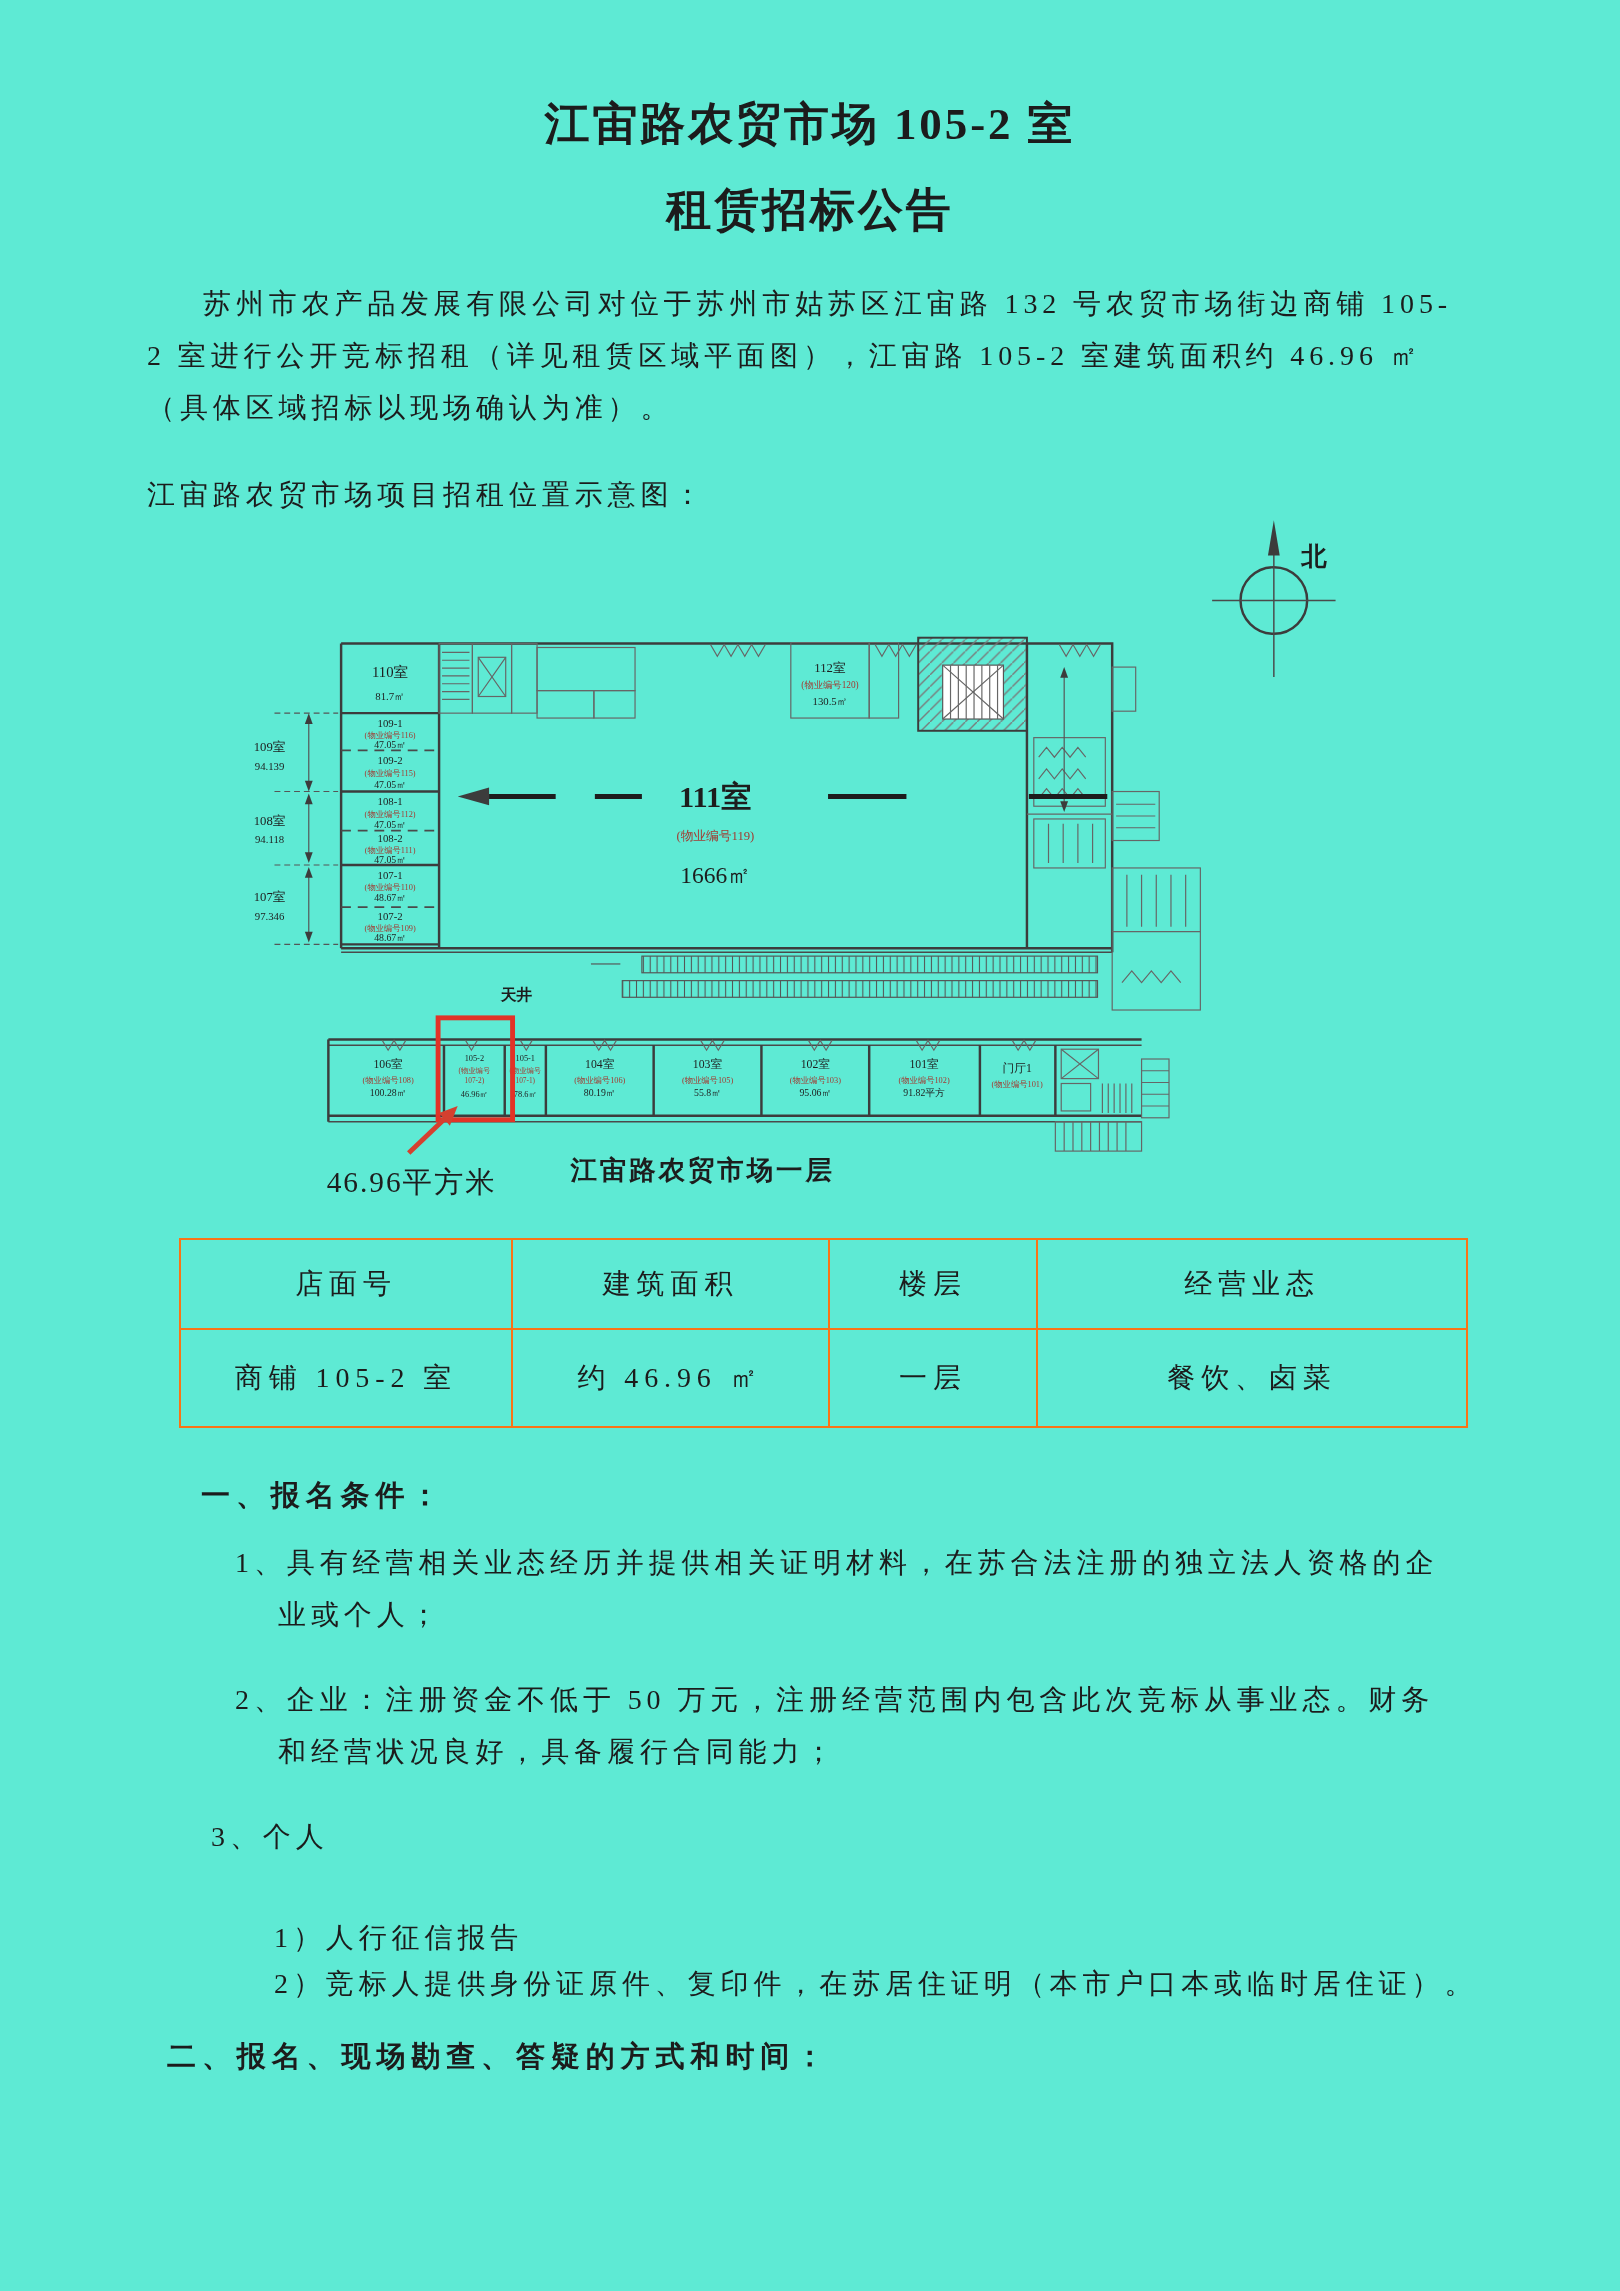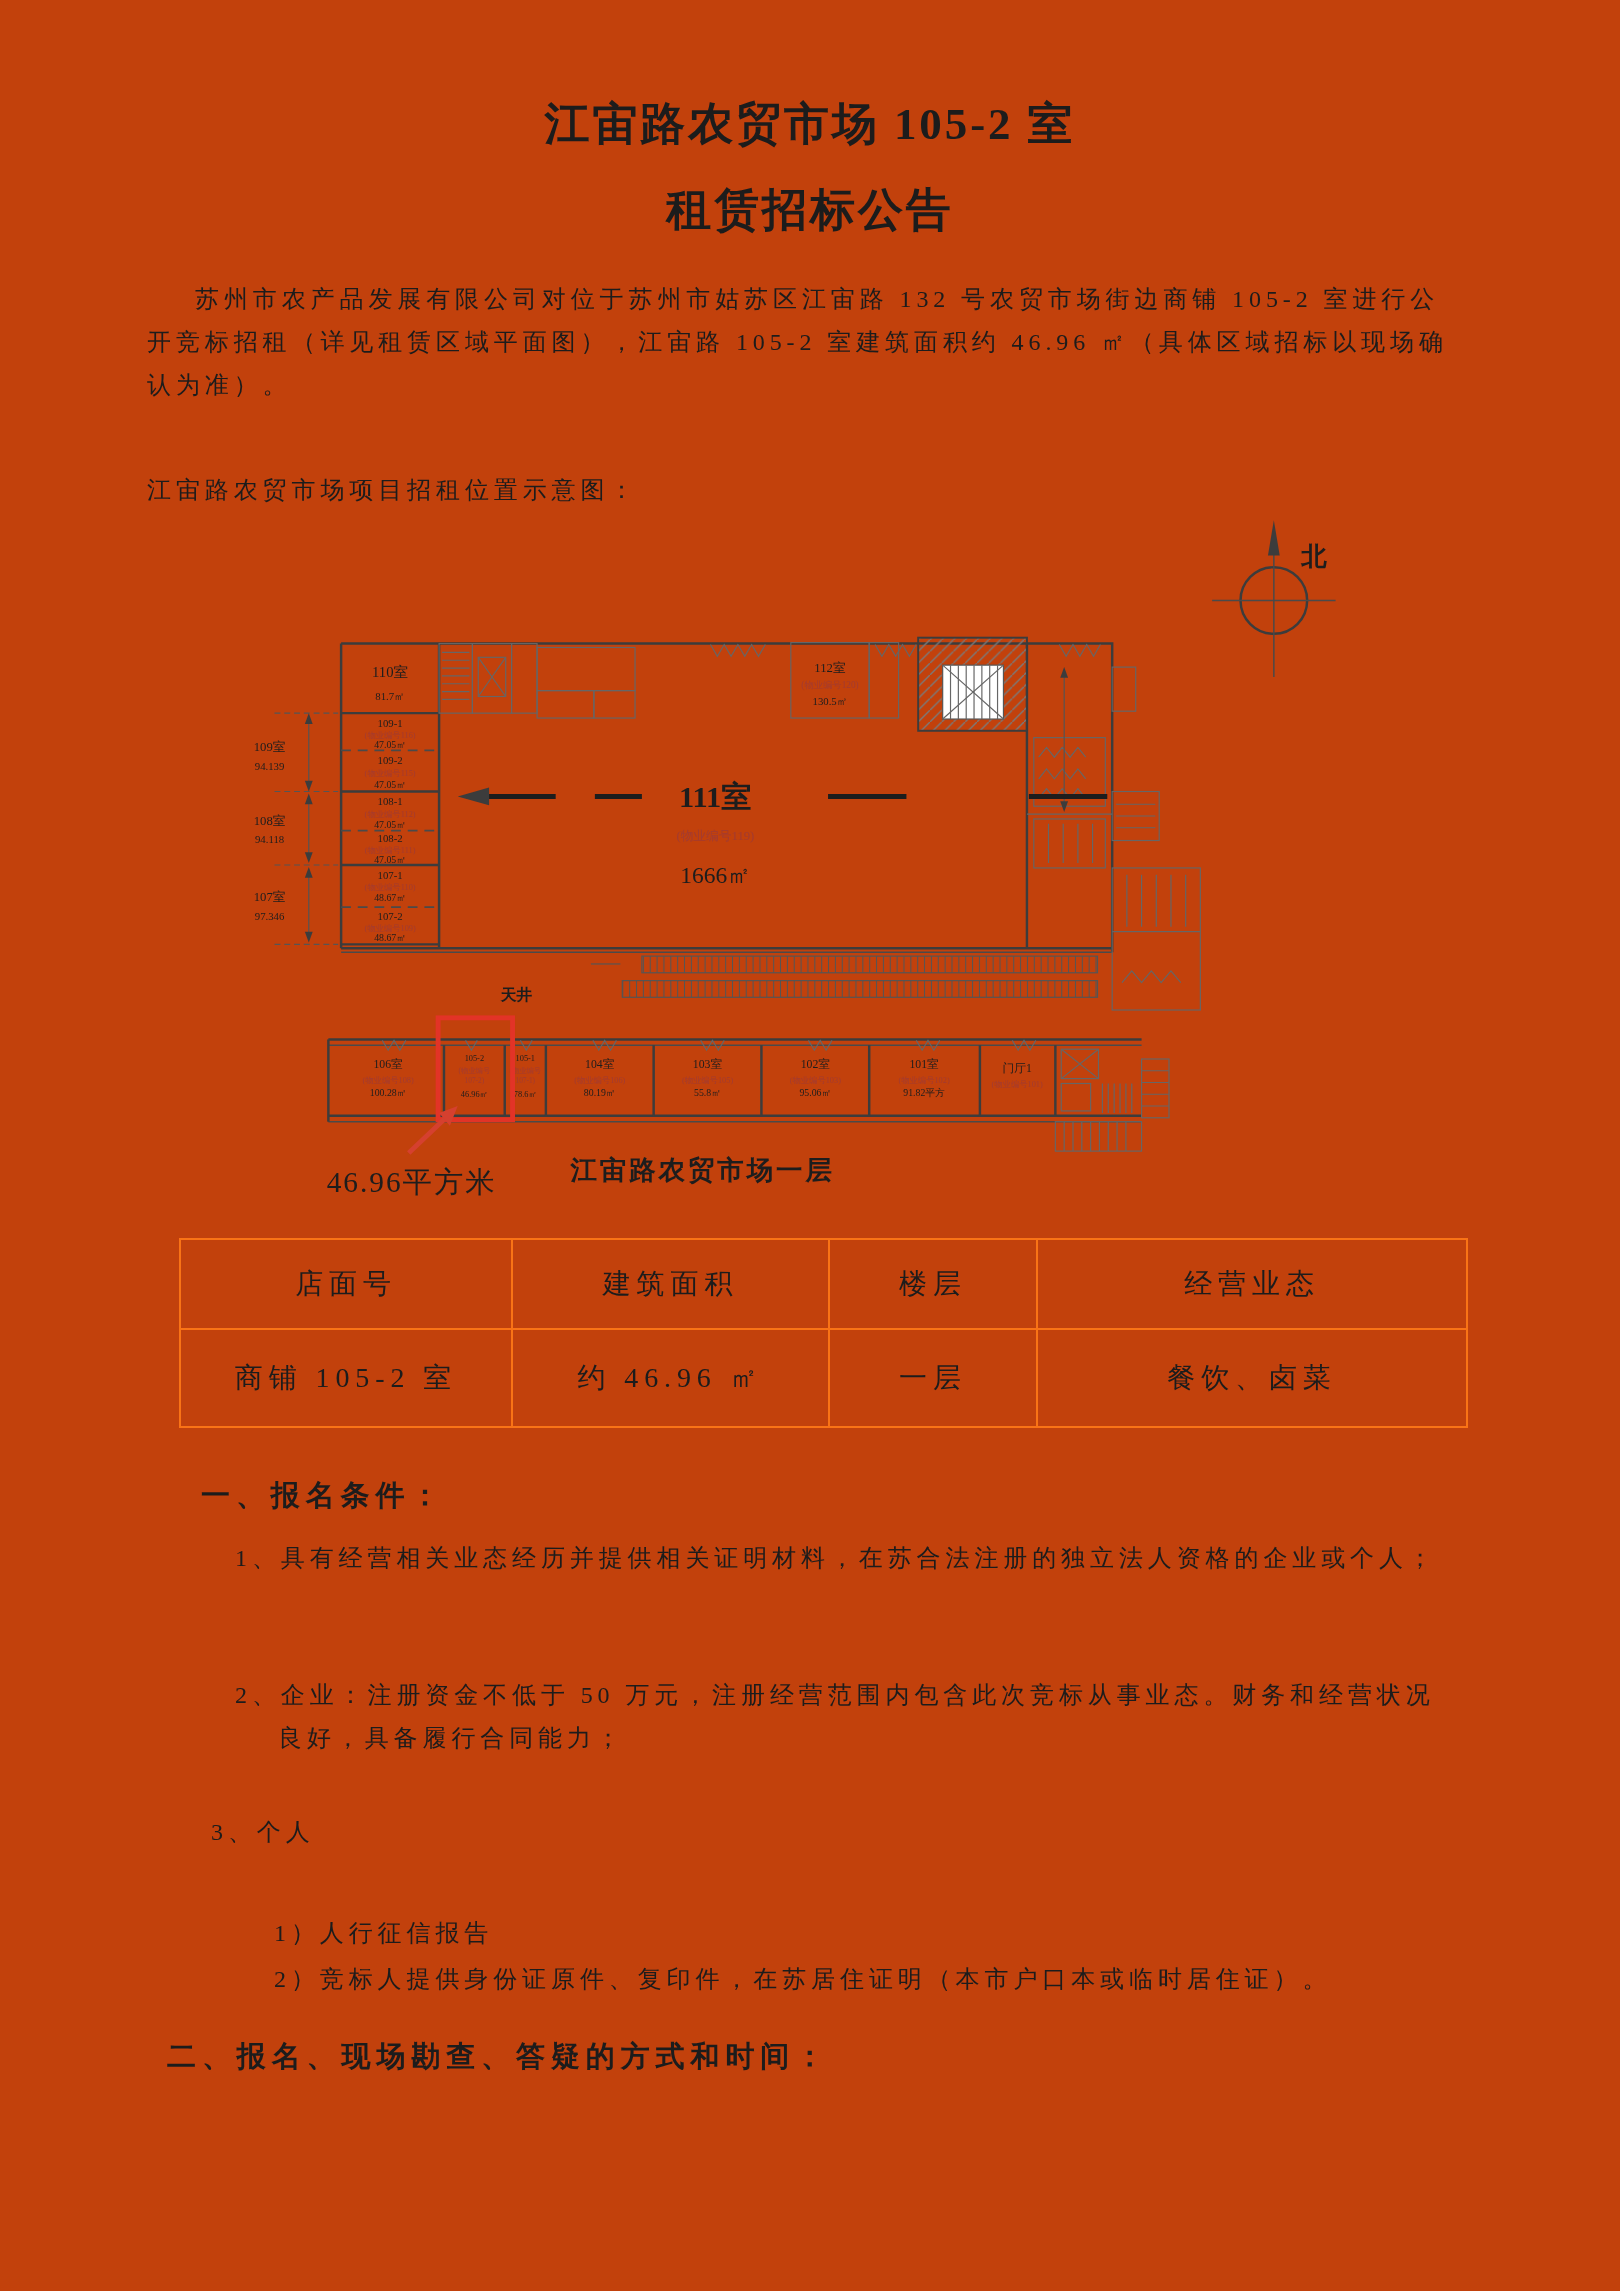--- a/index.html
+++ b/index.html
@@ -1,25 +1,25 @@
 <!DOCTYPE html>
 <html><head>
 <meta charset="utf-8">
 <style>
   * { margin:0; padding:0; box-sizing:border-box; }
   html,body { background:#e8e8e8; }
   .page {
     position:relative; width:1620px; height:2292px;
-    background:#c2410c; margin:0 auto; overflow:hidden;
+    background:#5eead4; margin:0 auto; overflow:hidden;
     font-family:"Liberation Serif", serif; color:#1c1c1c;
   }
   .abs { position:absolute; }
   .title { left:0; right:0; text-align:center; font-size:45px; font-weight:700;
            letter-spacing:2.9px; font-family:"Liberation Serif", serif; }
-  .body-text { font-size:24px; letter-spacing:4.9px; line-height:43px; word-break:break-all; }
+  .body-text { font-size:28px; letter-spacing:4.9px; line-height:52px; word-break:break-all; }
   .indent2 { text-indent:2em; }
   .hei { font-family:"Liberation Sans", sans-serif; font-weight:700; }
   .heading { font-size:29px; letter-spacing:5.9px; white-space:nowrap; }
   .hang { padding-left:43px; text-indent:-43px; }
   .nowrap { white-space:nowrap; }
   table.info { border-collapse:collapse; width:1287px; table-layout:fixed; }
   table.info td {
     border:2px solid #f97316; text-align:center; vertical-align:middle;
     font-size:28px; letter-spacing:5.9px;
   }

